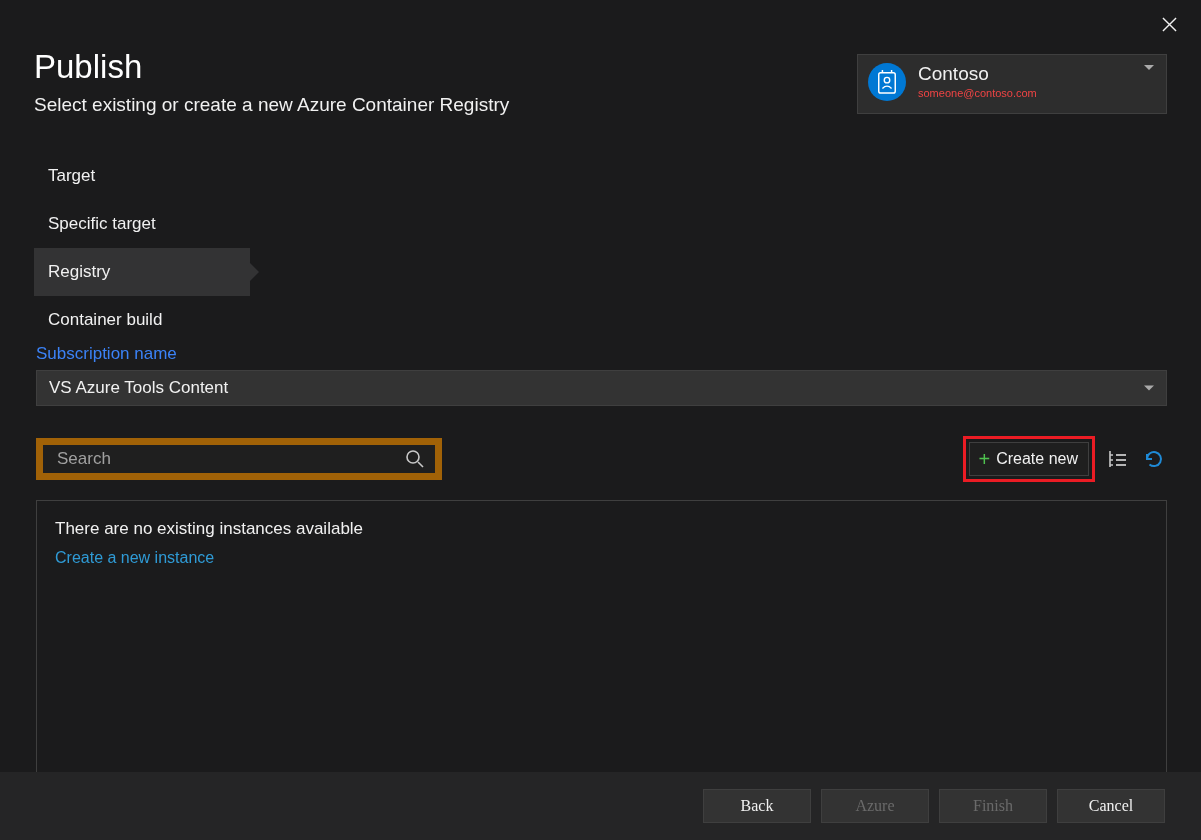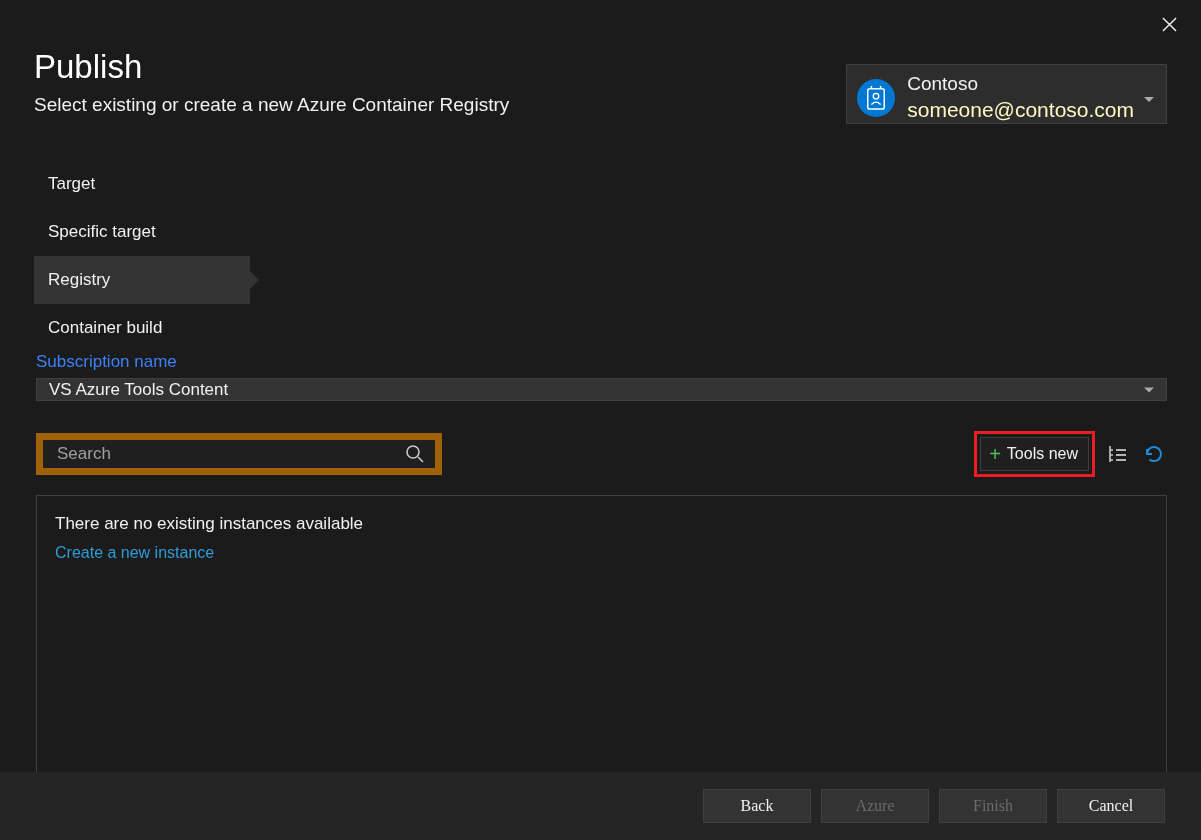--- a/index.html
+++ b/index.html
@@ -34,41 +34,40 @@
     margin-bottom: 8px;
     color: #ffffff;
   }
   .title-block p {
     font-size: 19px;
     font-weight: 400;
     color: #f1f1f1;
   }
   .account-box {
     display: flex;
-    align-items: center;
     background: #2d2d2d;
     border: 1px solid #3f3f3f;
-    padding: 8px 12px 0 10px;
+    padding: 8px 12px 12px 10px;
     min-width: 310px;
     cursor: pointer;
     position: relative;
-    margin-top: 16px;
+    margin-top: 6px;
   }
   .account-badge {
     width: 38px; height: 38px;
     background: #0078d4;
     border-radius: 50%;
     display:flex; align-items:center; justify-content:center;
     margin-right: 12px;
     flex-shrink:0;
   }
   .account-badge svg { width:22px; height:26px; }
   .account-text { flex:1; }
   .account-name { font-size: 19px; font-weight: 400; line-height:1.2; }
-  .account-email { font-size: 21px; color: #fef9c3; line-height:1.3; }
+  .account-email { font-size: 11px; color: #ef4444; line-height:1.3; }
   .account-caret {
     width:0;height:0;
     border-left:5px solid transparent;
     border-right:5px solid transparent;
     border-top:5px solid #aaa;
     margin-left:10px;
     margin-top:2px;
   }
 
   .body {
@@ -108,21 +107,21 @@
     padding-left: 2px;
   }
   .field-label {
     font-size: 17px;
     margin-bottom: 6px;
     color: #3b82f6;
   }
   .select-box {
     background: #333333;
     border: 1px solid #3f3f3f;
-    height: 23px;
+    height: 36px;
     display:flex;
     align-items:center;
     padding: 0 12px;
     font-size: 17px;
     color: #f1f1f1;
     cursor:pointer;
     position:relative;
     margin-bottom: 30px;
   }
   .select-box .caret {
@@ -289,21 +288,21 @@
         <input type="text" placeholder="Search" style="">
         <svg class="search-icon" viewBox="0 0 20 20">
           <circle cx="8" cy="8" r="6" fill="none" stroke="#c8c8c8" stroke-width="1.6"></circle>
           <line x1="13" y1="13" x2="18" y2="18" stroke="#c8c8c8" stroke-width="1.6"></line>
         </svg>
       </div>
       <div class="row2-spacer"></div>
       <div class="highlight-frame">
         <div class="create-new-btn">
           <span class="plus-icon">+</span>
-          <span>Tools new</span>
+          <span>Create new</span>
         </div>
       </div>
       <div class="icon-btn">
         <svg viewBox="0 0 22 22">
           <path d="M3 3 v16 M3 7 h3 M3 12 h3 M3 17 h3" stroke="#c8c8c8" stroke-width="1.6" fill="none"></path>
           <line x1="9" y1="7" x2="19" y2="7" stroke="#c8c8c8" stroke-width="1.8"></line>
           <line x1="9" y1="12" x2="19" y2="12" stroke="#c8c8c8" stroke-width="1.8"></line>
           <line x1="9" y1="17" x2="19" y2="17" stroke="#c8c8c8" stroke-width="1.8"></line>
         </svg>
       </div>

